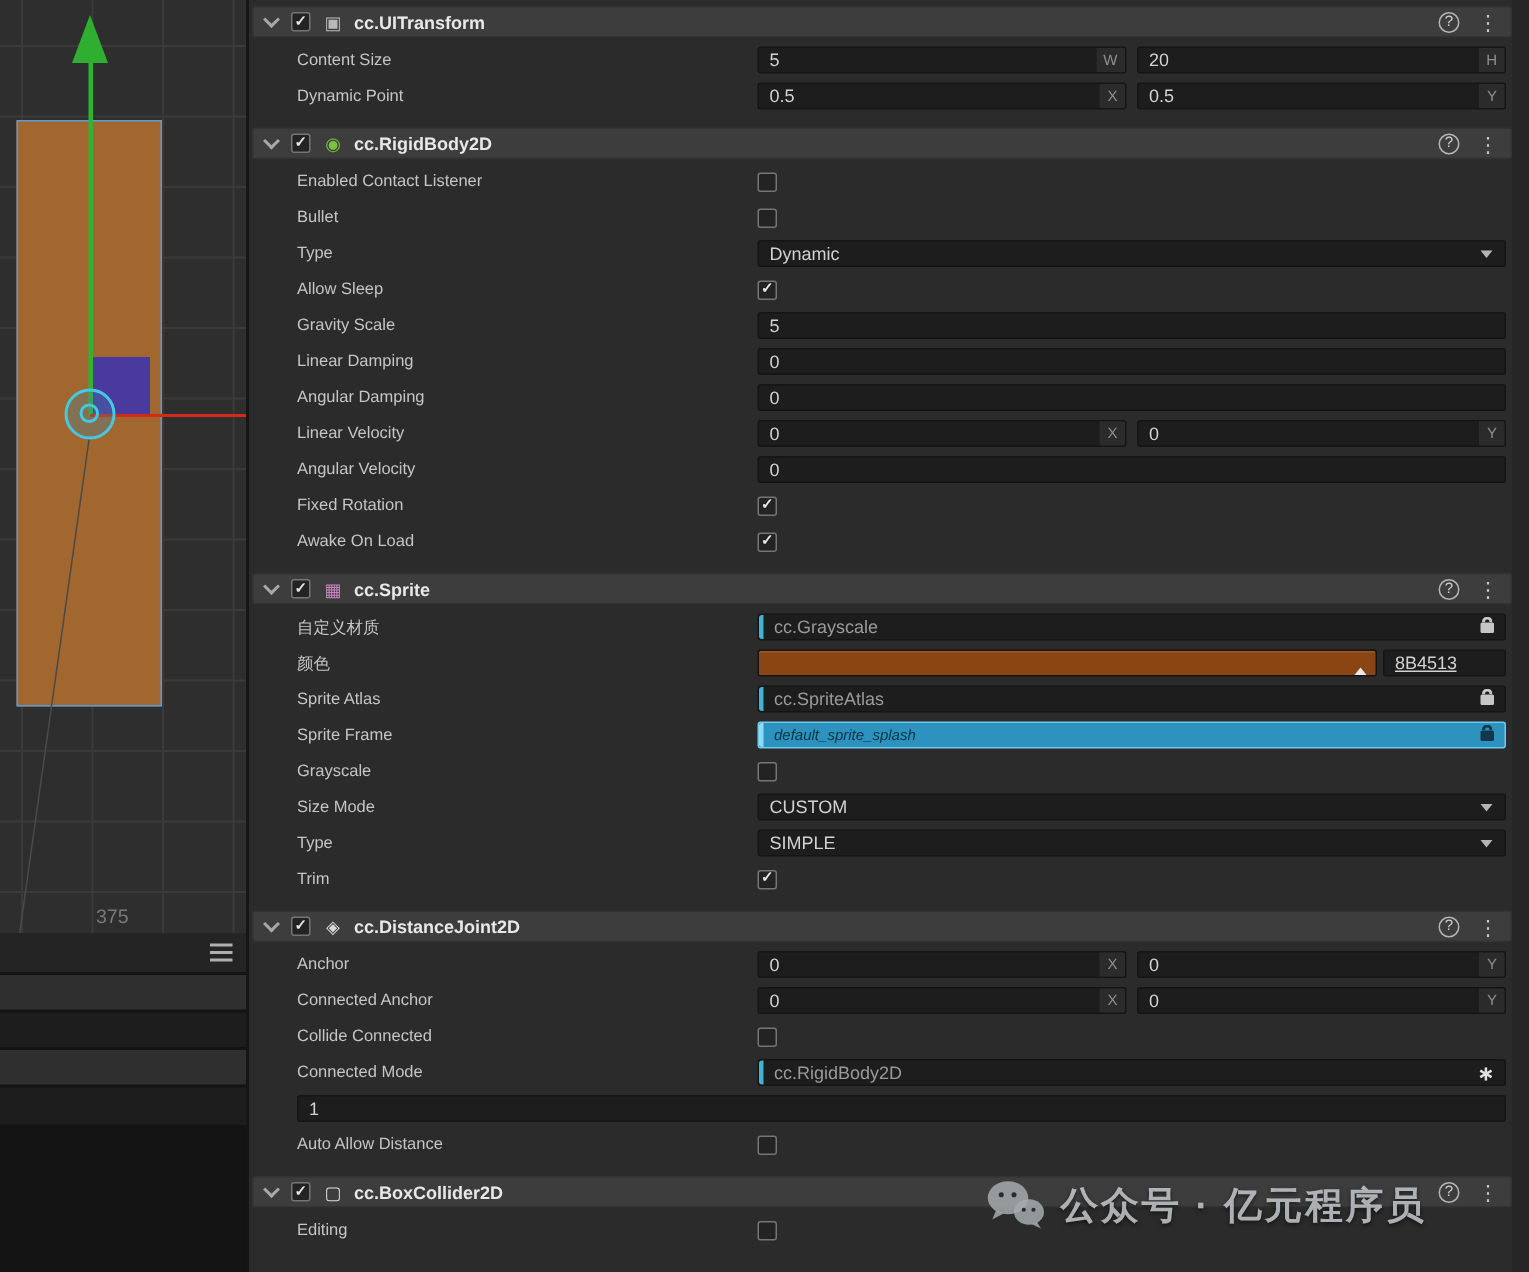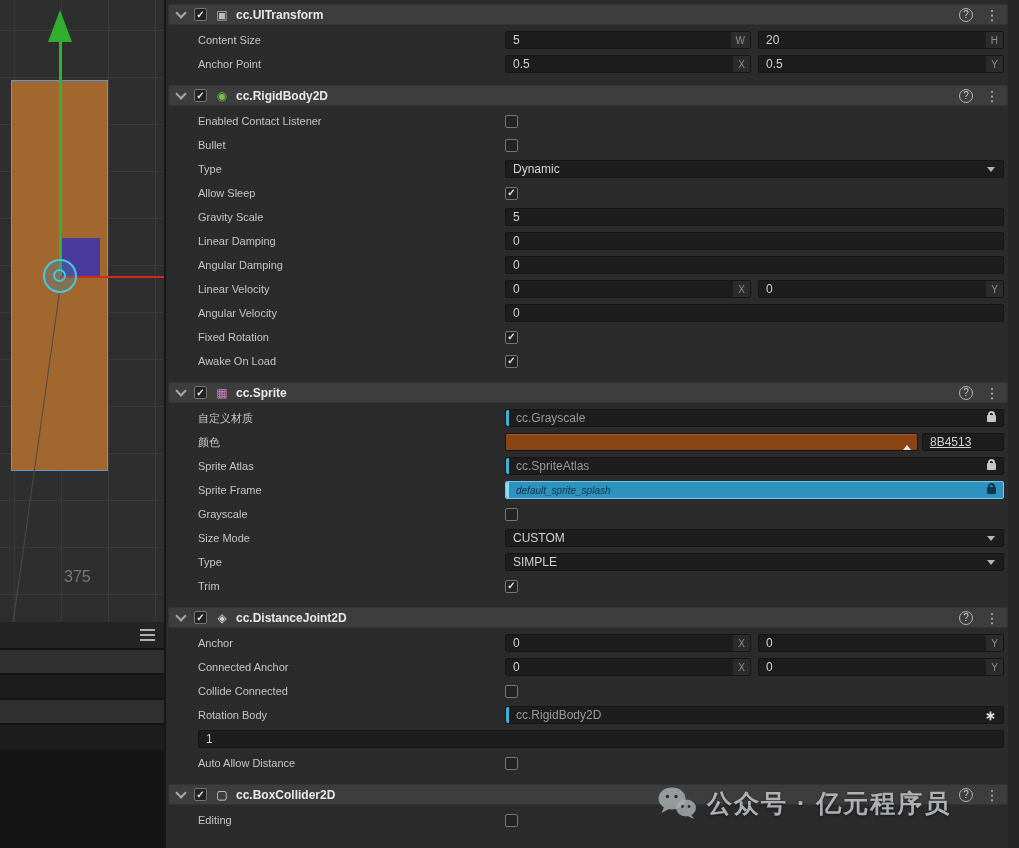--- a/index.html
+++ b/index.html
@@ -21,21 +21,21 @@
   .axis-y{position:absolute;left:59px;top:42px;width:3px;height:236px;background:#33b133;}
   .axis-y-arrow{position:absolute;left:48px;top:10px;width:0;height:0;
     border-left:12px solid transparent;border-right:12px solid transparent;border-bottom:32px solid #2fae2f;}
   .axis-x{position:absolute;left:60px;top:276px;width:104px;height:2px;background:#d02a1a;}
   .faint-line{position:absolute;left:59px;top:292px;width:1px;height:335px;background:#4a4a4a;
     transform:rotate(8deg);transform-origin:top center;}
   .gizmo-outer{position:absolute;left:43px;top:259px;width:34px;height:34px;border:2px solid #45c8e0;
     border-radius:50%;background:rgba(60,140,170,.3);box-sizing:border-box;}
   .gizmo-inner{position:absolute;left:53px;top:269px;width:13px;height:13px;border:2px solid #45c8e0;
     border-radius:50%;box-sizing:border-box;}
-  .ruler-label{position:absolute;left:64px;top:568px;color:#787878;font-size:16px;}
+  .ruler-label{position:absolute;left:64px;top:603px;color:#787878;font-size:13px;}
   
   .left-bottom{position:absolute;left:0;top:622px;width:164px;height:226px;background:#141414;border-right:2px solid #161616;}
   .lb-row{position:absolute;left:0;width:164px;}
   .lb-r1{top:0;height:26px;background:#242424;}
   .lb-r2{top:28px;height:23px;background:#2f2f2f;}
   .lb-r3{top:53px;height:23px;background:#1d1d1d;}
   .lb-r4{top:78px;height:23px;background:#2f2f2f;}
   .lb-r5{top:103px;height:25px;background:#1d1d1d;}
   .hamburger{position:absolute;right:9px;top:7px;width:15px;height:2px;background:#b0b0b0;
     box-shadow:0 5px 0 #b0b0b0,0 10px 0 #b0b0b0;}
@@ -139,21 +139,21 @@
             <span class="fv">5</span>
             <span class="sfx">W</span>
           </div>
           <div class="fld">
             <span class="fv">20</span>
             <span class="sfx">H</span>
           </div>
         </div>
       </div>
       <div class="row">
-        <span class="label">Anchor Point</span>
+        <span class="label">Dynamic Point</span>
         <div class="val vec2">
           <div class="fld">
             <span class="fv">0.5</span>
             <span class="sfx">X</span>
           </div>
           <div class="fld">
             <span class="fv">0.5</span>
             <span class="sfx">Y</span>
           </div>
         </div>
@@ -409,21 +409,21 @@
       </div>
       <div class="row">
         <span class="label">Collide Connected</span>
         <div class="val">
           <span class="cb">
               <span class="tick"></span>
             </span>
         </div>
       </div>
       <div class="row">
-        <span class="label">Rotation Body</span>
+        <span class="label">Connected Mode</span>
         <div class="val">
           <div class="fld asset">
             <span class="strip"></span>
             <span class="ph">cc.RigidBody2D</span>
             <span class="icn-right">
                 <span class="node-glyph">∗</span>
               </span>
           </div>
         </div>
       </div>

